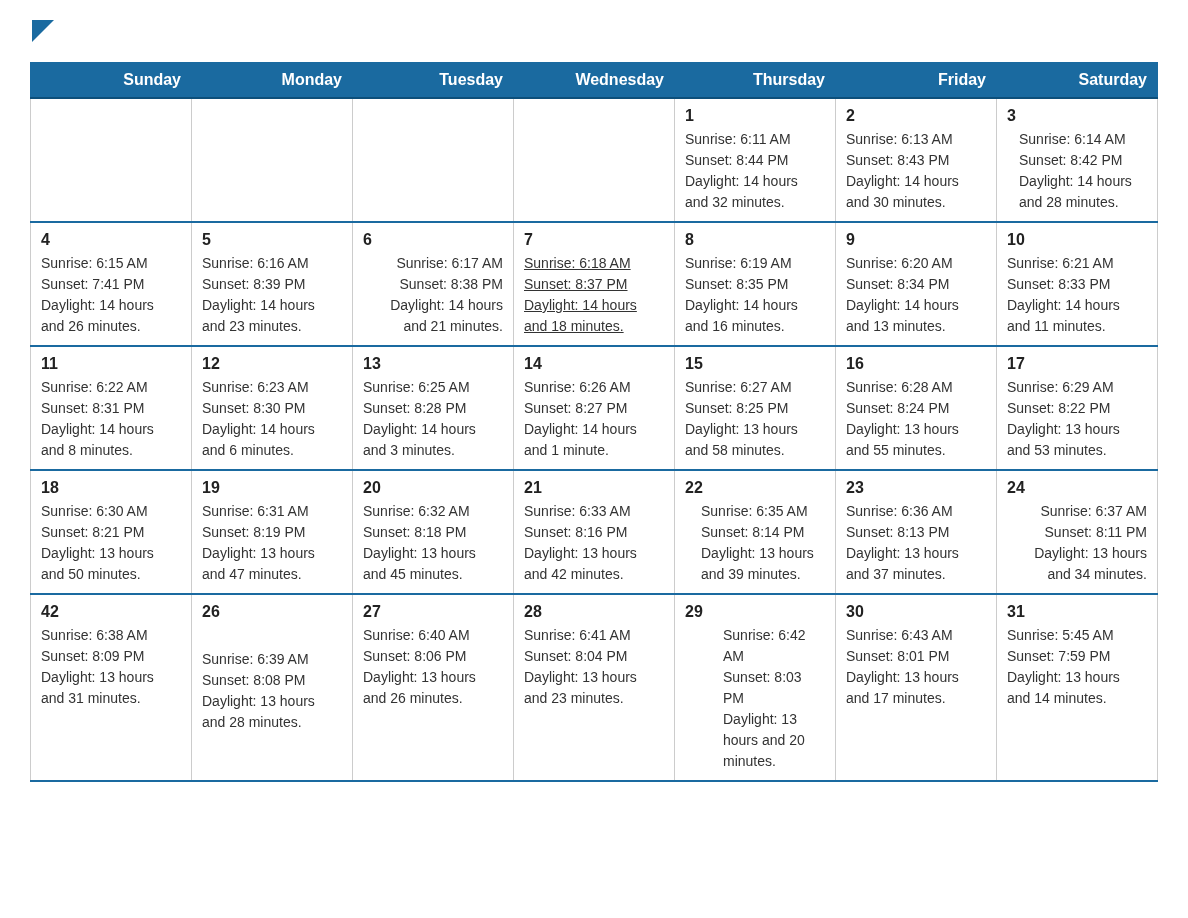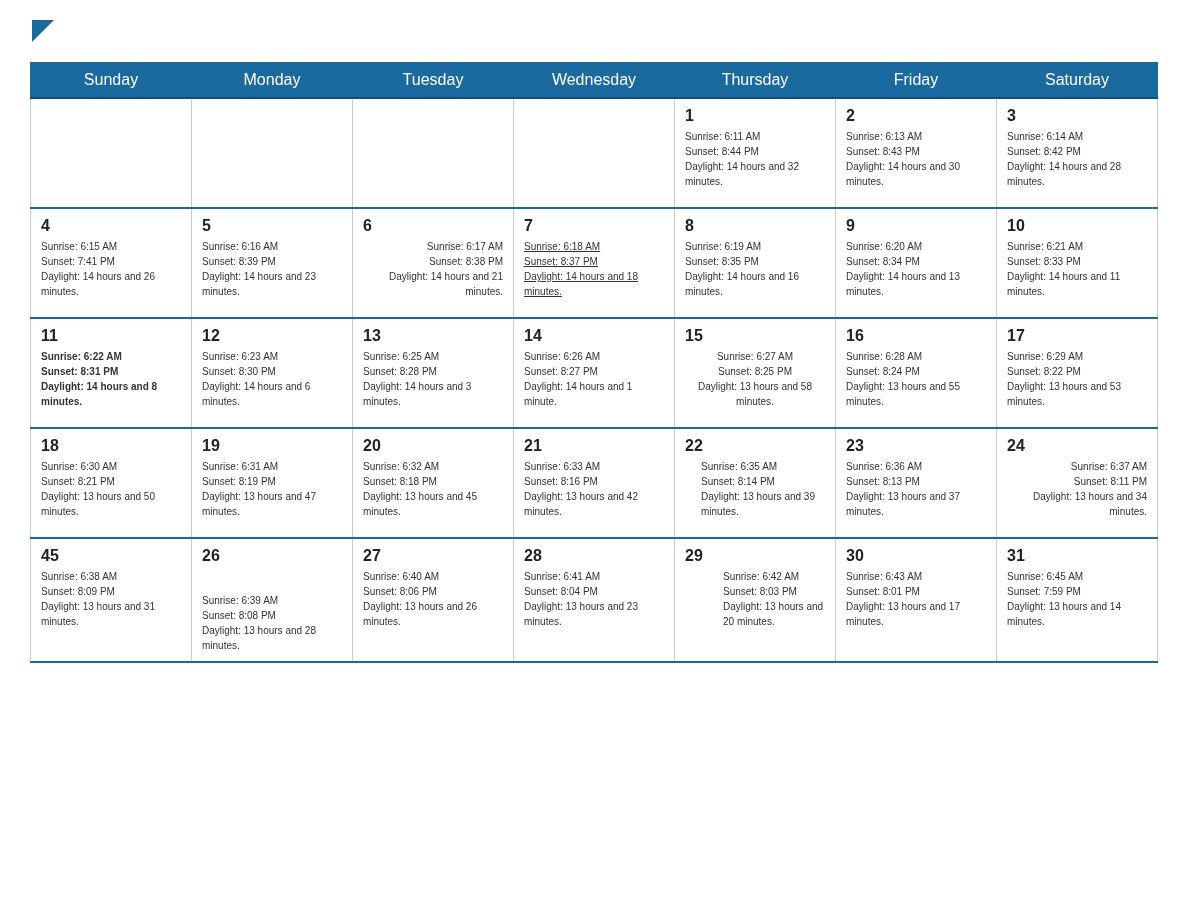--- a/index.html
+++ b/index.html
@@ -51,42 +51,42 @@
     }
     table {
       width: 100%;
       border-collapse: collapse;
       table-layout: fixed;
     }
     th {
       background-color: #1a6aa0;
       color: #fff;
       font-size: 16px;
-      font-weight: normal;
+      font-weight: bold;
       padding: 8px 10px;
-      text-align: center;
+      text-align: right;
       border: 1px solid #1a6aa0;
     }
     td {
       vertical-align: top;
       padding: 8px 10px;
       border: 1px solid #ccc;
       font-size: 13px;
       color: #333;
       height: 110px;
     }
     .day-number {
       font-size: 16px;
       font-weight: bold;
       color: #222;
       display: block;
       margin-bottom: 4px;
     }
     .day-info {
-      font-size: 10px;
+      font-size: 14px;
       line-height: 1.5;
       color: #333;
     }
     .empty-cell {
       background: #fff;
     }
     tr:last-child td {
       border-bottom: 2px solid #1a6aa0;
     }
     thead tr th {
@@ -153,21 +153,21 @@
 Daylight: 14 hours and 32 minutes.</div>
         </td>
         <td>
           <span class="day-number">2</span>
           <div class="day-info" style="white-space: pre-line;">Sunrise: 6:13 AM
 Sunset: 8:43 PM
 Daylight: 14 hours and 30 minutes.</div>
         </td>
         <td>
           <span class="day-number">3</span>
-          <div class="day-info" style="white-space: pre-line;">Sunrise: 6:14 AM
+          <div class="day-info" style="white-space: pre-line; margin-left: 12px;">Sunrise: 6:14 AM
 Sunset: 8:42 PM
 Daylight: 14 hours and 28 minutes.</div>
         </td>
       </tr>
       <tr>
         <td>
           <span class="day-number">4</span>
           <div class="day-info" style="white-space: pre-line;">Sunrise: 6:15 AM
 Sunset: 7:41 PM
 Daylight: 14 hours and 26 minutes.</div>
@@ -205,21 +205,21 @@
         <td>
           <span class="day-number">10</span>
           <div class="day-info" style="white-space: pre-line;">Sunrise: 6:21 AM
 Sunset: 8:33 PM
 Daylight: 14 hours and 11 minutes.</div>
         </td>
       </tr>
       <tr>
         <td>
           <span class="day-number">11</span>
-          <div class="day-info" style="white-space: pre-line; font-weight: bold;">Sunrise: 6:22 AM
+          <div class="day-info" style="white-space: pre-line;">Sunrise: 6:22 AM
 Sunset: 8:31 PM
 Daylight: 14 hours and 8 minutes.</div>
         </td>
         <td>
           <span class="day-number">12</span>
           <div class="day-info" style="white-space: pre-line;">Sunrise: 6:23 AM
 Sunset: 8:30 PM
 Daylight: 14 hours and 6 minutes.</div>
         </td>
         <td>
@@ -229,21 +229,21 @@
 Daylight: 14 hours and 3 minutes.</div>
         </td>
         <td>
           <span class="day-number">14</span>
           <div class="day-info" style="white-space: pre-line;">Sunrise: 6:26 AM
 Sunset: 8:27 PM
 Daylight: 14 hours and 1 minute.</div>
         </td>
         <td>
           <span class="day-number">15</span>
-          <div class="day-info" style="white-space: pre-line; text-align: center;">Sunrise: 6:27 AM
+          <div class="day-info" style="white-space: pre-line;">Sunrise: 6:27 AM
 Sunset: 8:25 PM
 Daylight: 13 hours and 58 minutes.</div>
         </td>
         <td>
           <span class="day-number">16</span>
           <div class="day-info" style="white-space: pre-line;">Sunrise: 6:28 AM
 Sunset: 8:24 PM
 Daylight: 13 hours and 55 minutes.</div>
         </td>
         <td>
@@ -292,21 +292,21 @@
         </td>
         <td>
           <span class="day-number">24</span>
           <div class="day-info" style="white-space: pre-line; text-align: right;">Sunrise: 6:37 AM
 Sunset: 8:11 PM
 Daylight: 13 hours and 34 minutes.</div>
         </td>
       </tr>
       <tr>
         <td>
-          <span class="day-number">45</span>
+          <span class="day-number">42</span>
           <div class="day-info" style="white-space: pre-line;">Sunrise: 6:38 AM
 Sunset: 8:09 PM
 Daylight: 13 hours and 31 minutes.</div>
         </td>
         <td>
           <span class="day-number">26</span>
           <div class="day-info" style="white-space: pre-line; margin-top: 28px;">Sunrise: 6:39 AM
 Sunset: 8:08 PM
 Daylight: 13 hours and 28 minutes.</div>
         </td>
@@ -329,19 +329,19 @@
 Daylight: 13 hours and 20 minutes.</div>
         </td>
         <td>
           <span class="day-number">30</span>
           <div class="day-info" style="white-space: pre-line;">Sunrise: 6:43 AM
 Sunset: 8:01 PM
 Daylight: 13 hours and 17 minutes.</div>
         </td>
         <td>
           <span class="day-number">31</span>
-          <div class="day-info" style="white-space: pre-line;">Sunrise: 6:45 AM
+          <div class="day-info" style="white-space: pre-line;">Sunrise: 5:45 AM
 Sunset: 7:59 PM
 Daylight: 13 hours and 14 minutes.</div>
         </td>
       </tr>
     </tbody>
 </table>
 
 </body></html>

